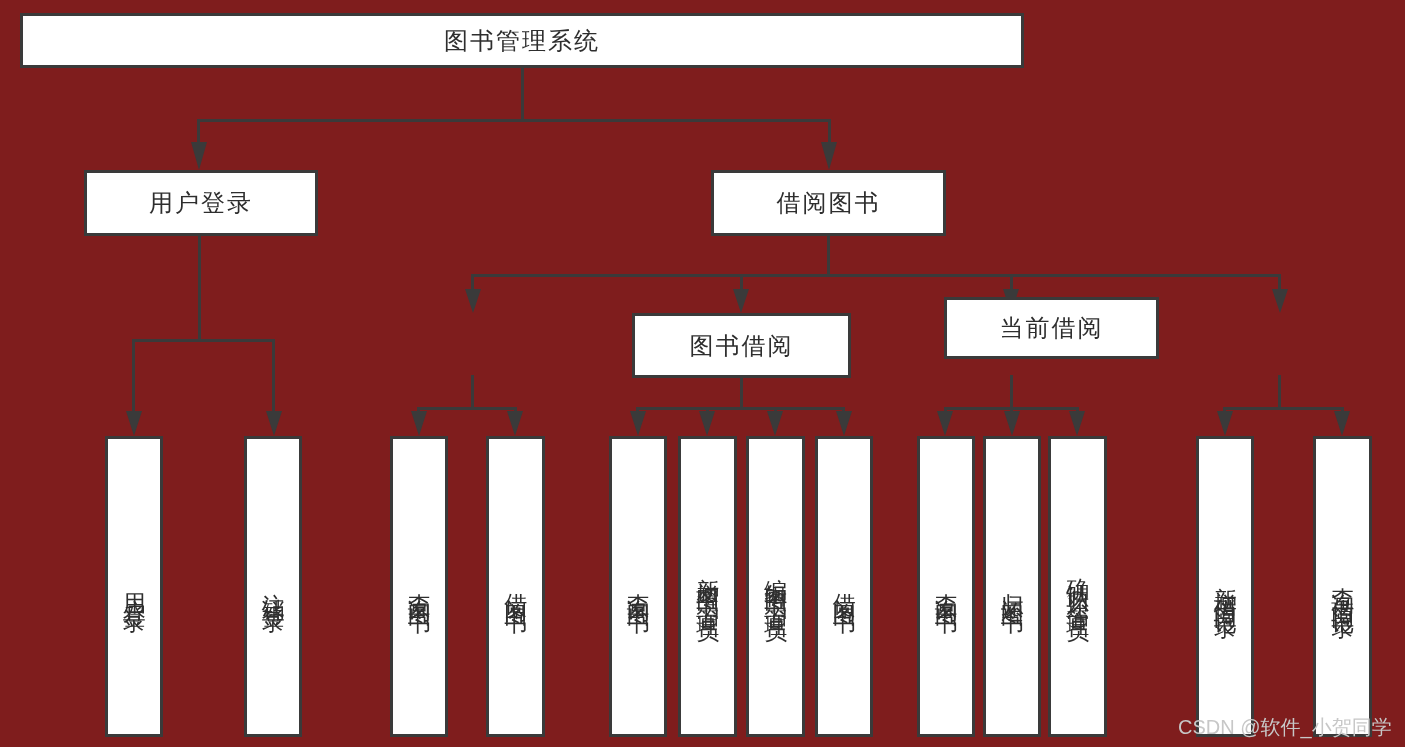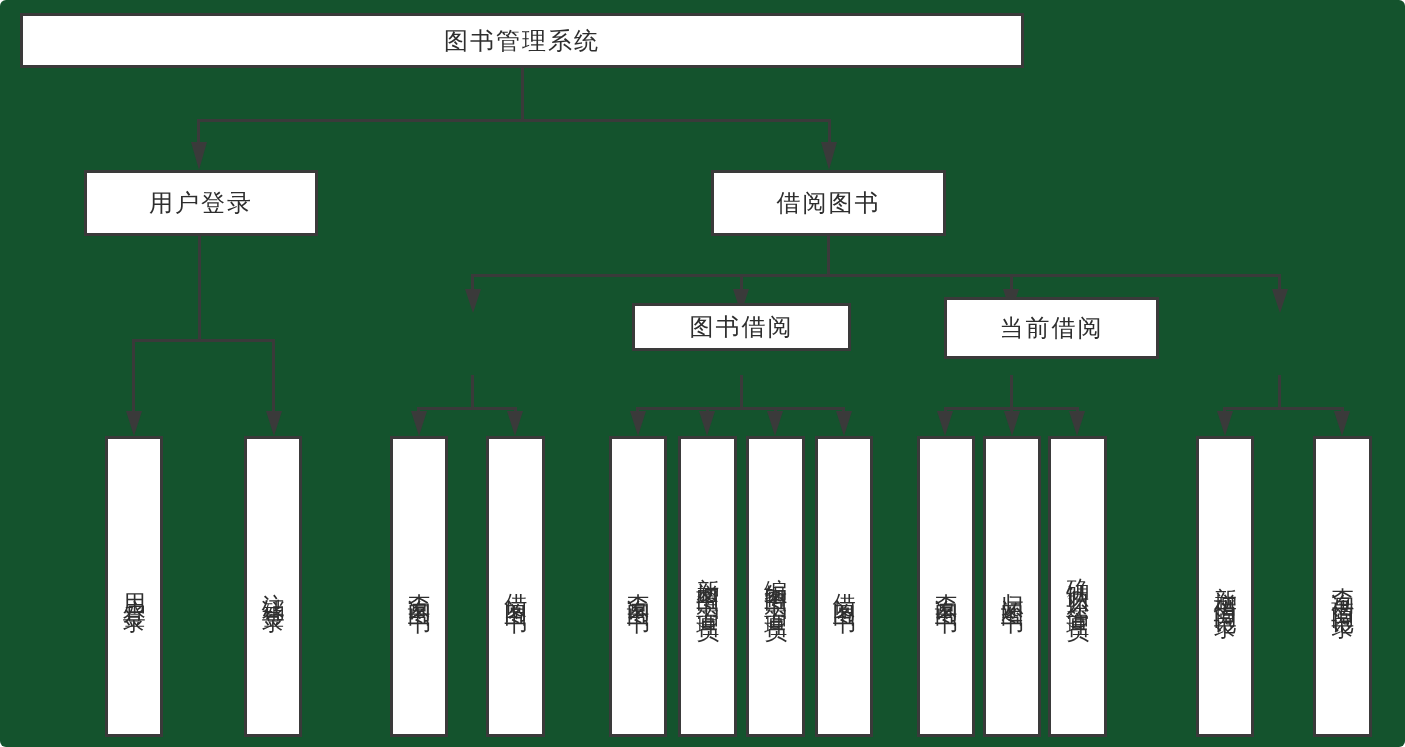--- a/index.html
+++ b/index.html
@@ -1,22 +1,21 @@
 <!DOCTYPE html>
 <html><head>
 <meta charset="utf-8">
 <style>
   html,body{margin:0;padding:0;background:#ffffff;}
   #canvas{
     position:relative;
     width:1405px;height:747px;
-    background:#14532d;
+    background:#7f1d1d;
     font-family:"Liberation Sans","DejaVu Sans",sans-serif;
     overflow:hidden;
-    border-radius:6px;
   }
   .box{
     position:absolute;
     box-sizing:border-box;
     border:3px solid #3a3a3a;
     background:#ffffff;
     display:flex;
     align-items:center;
     justify-content:center;
     color:#2e2e2e;
@@ -85,21 +84,21 @@
   <div class="line" style="left:471px;top:274px;width:810px;height:3px;"></div>
   <div class="line" style="left:471px;top:274px;width:3px;height:18px;"></div>
   <div class="arrow md" style="left:465px;top:289px;"></div>
   <div class="line" style="left:740px;top:274px;width:3px;height:18px;"></div>
   <div class="arrow md" style="left:733px;top:289px;"></div>
   <div class="line" style="left:1010px;top:274px;width:3px;height:18px;"></div>
   <div class="arrow md" style="left:1003px;top:289px;"></div>
   <div class="line" style="left:1278px;top:274px;width:3px;height:18px;"></div>
   <div class="arrow md" style="left:1272px;top:289px;"></div>
 
-  <div class="box" style="left:632px;top:303px;width:219px;height:48px;font-family:Liberation Serif, serif;">
+  <div class="box" style="left:632px;top:313px;width:219px;height:65px;font-family:Liberation Serif, serif;">
     <span>图书借阅</span>
   </div>
   <div class="box" style="left:904px;top:297px;width:215px;height:62px;margin-left:40px;">
     <span>当前借阅</span>
   </div>
 
   <div class="line" style="left:471px;top:375px;width:3px;height:35px;"></div>
   <div class="line" style="left:417px;top:407px;width:100px;height:3px;"></div>
   <div class="line" style="left:417px;top:407px;width:3px;height:9px;"></div>
   <div class="arrow" style="left:411px;top:411px;"></div>
@@ -170,14 +169,15 @@
     <span class="vtext">确认归还（管理员）</span>
   </div>
 
   <div class="box" style="left:1196px;top:436px;width:58px;height:301px;">
     <span class="vtext">新增借阅记录</span>
   </div>
   <div class="box" style="left:1313px;top:436px;width:59px;height:301px;">
     <span class="vtext">查询借阅记录</span>
   </div>
 
+  <div id="watermark">CSDN @软件_小贺同学</div>
 
 </div>
 
 </body></html>

